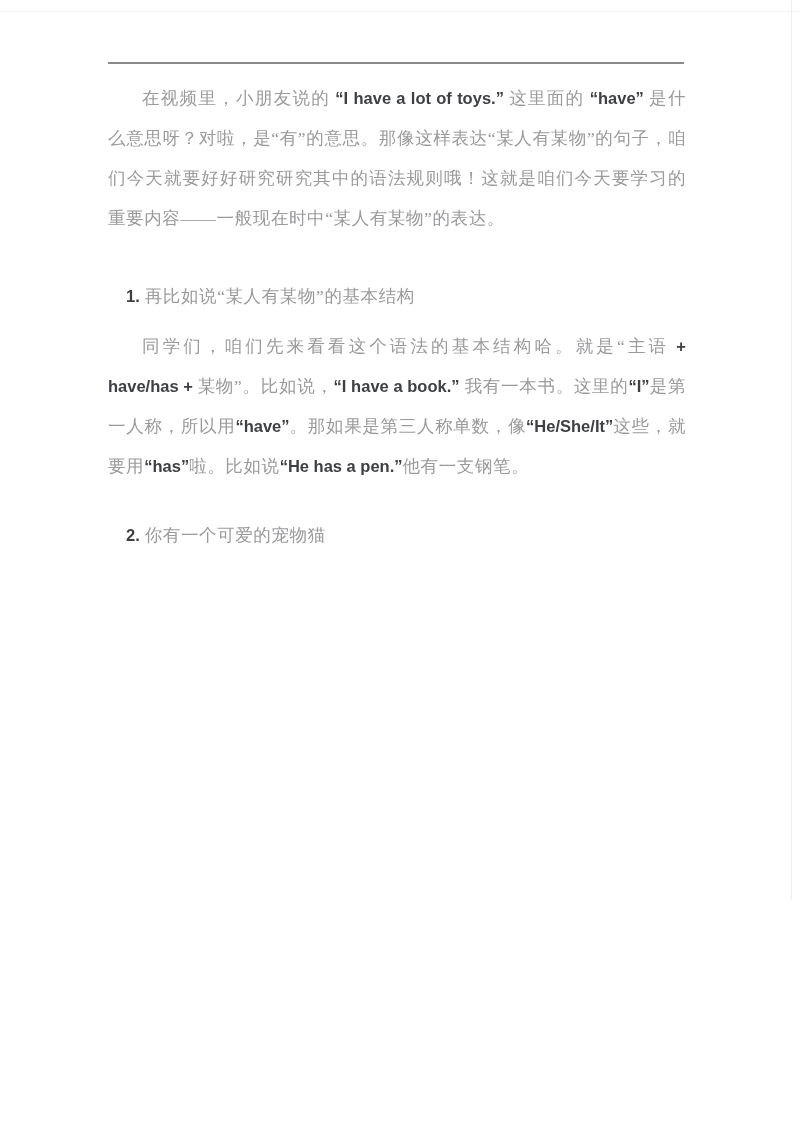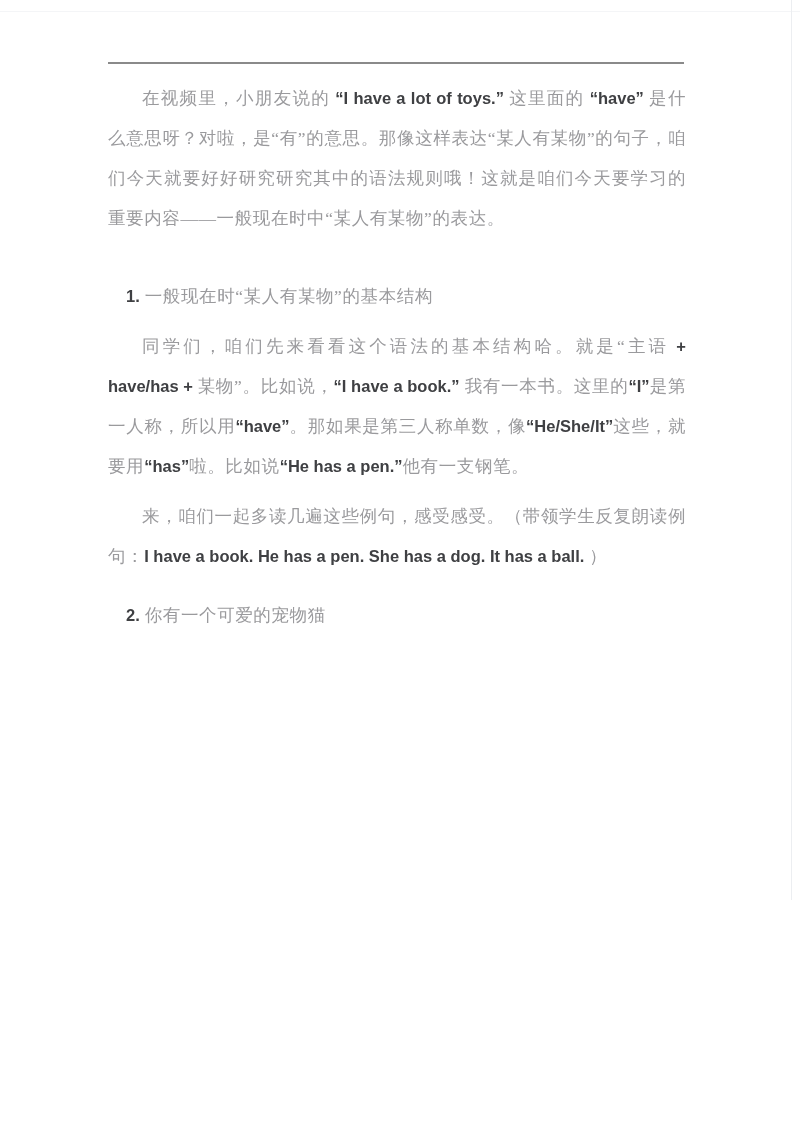--- a/index.html
+++ b/index.html
@@ -126,27 +126,26 @@
 
   <div class="header-rule"></div>
 
   <div class="content">
 
     <p class="para indent"><span>在视频里，小朋友说的</span><span class="en"> “I have a lot of toys.” </span><span>这里面的</span><span class="en"> “have” </span><span>是什么意思呀？对啦，是“有”的意思。那像这样表达“某人有某物”的句子，咱们今天就要好好研究研究其中的语法规则哦！这就是咱们今天要学习的重要内容——一般现在时中“某人有某物”的表达。</span></p>
     <div class="gap-md"></div>
 
     <div class="gap-md"></div>
 
-    <p class="para head"><span class="en">1.</span><span> 一般现在时“某人有某物”的基本结构</span></p>
+    <p class="para head"><span class="en">1.</span><span> 再比如说“某人有某物”的基本结构</span></p>
     <div class="gap-sm"></div>
 
     <p class="para indent"><span>同学们，咱们先来看看这个语法的基本结构哈。就是“主语</span><span class="en"> + have/has + </span><span>某物”。比如说，</span><span class="en">“I have a book.”</span><span> 我有一本书。这里的</span><span class="en">“I”</span><span>是第一人称，所以用</span><span class="en">“have”</span><span>。那如果是第三人称单数，像</span><span class="en">“He/She/It”</span><span>这些，就要用</span><span class="en">“has”</span><span>啦。比如说</span><span class="en">“He has a pen.”</span><span>他有一支钢笔。</span></p>
     <div class="gap-sm"></div>
 
-    <p class="para indent"><span>来，咱们一起多读几遍这些例句，感受感受。（带领学生反复朗读例句：</span><span class="en">I have a book. He has a pen. She has a dog. It has a ball.</span><span> ）</span></p>
     <div class="gap-md"></div>
 
     <p class="para head"><span class="en">2.</span><span> 你有一个可爱的宠物猫</span></p>
     <div class="gap-sm"></div>
 
     <div class="gap-sm"></div>
 
     <div class="gap-sm"></div>
 
     <div class="gap-lg"></div>

